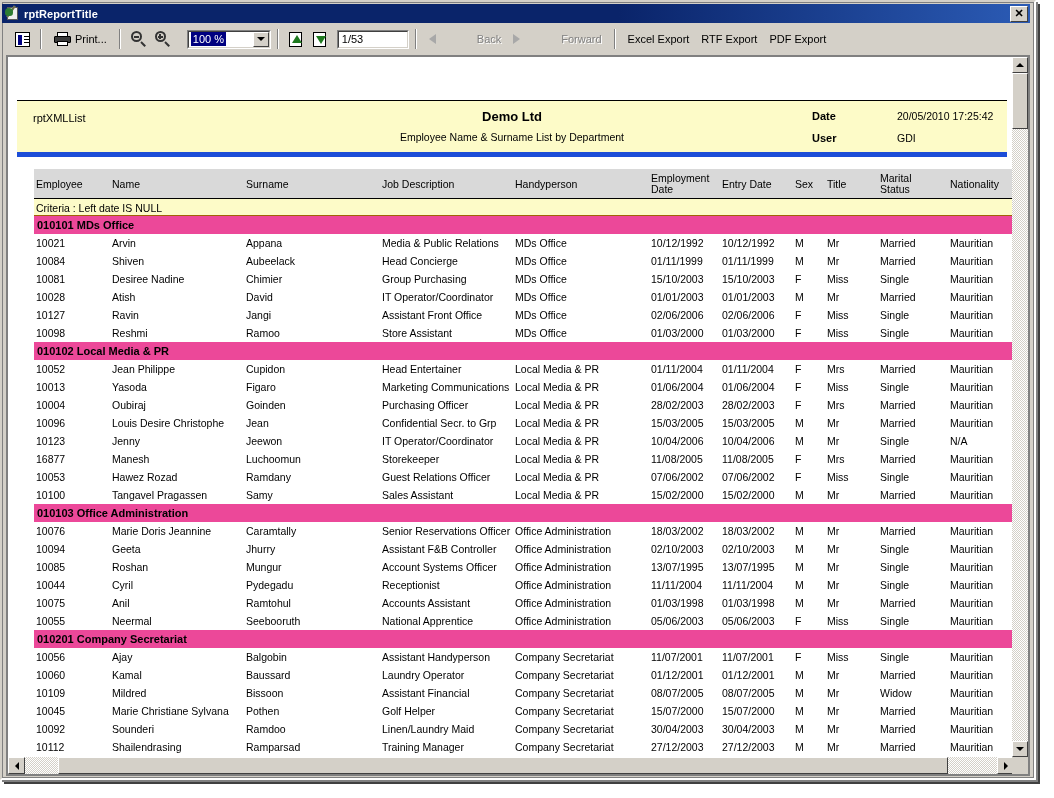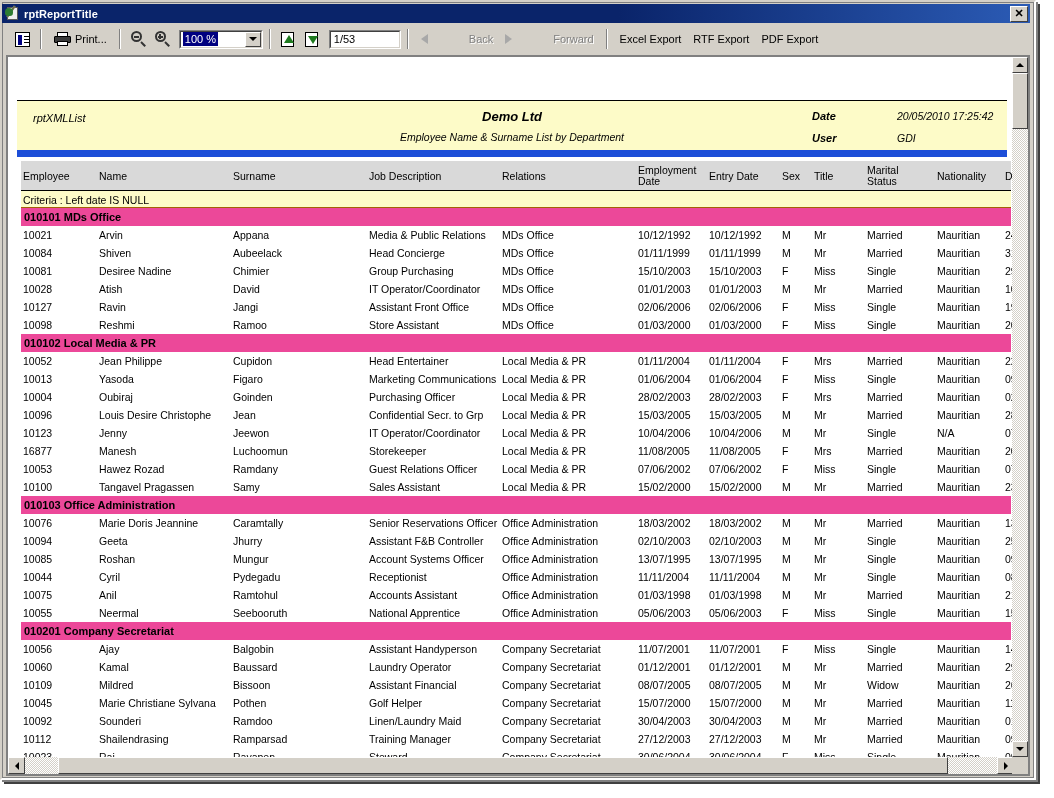--- a/index.html
+++ b/index.html
@@ -146,21 +146,21 @@
     width: 0; height: 0; border-top: 5px solid transparent;
     border-bottom: 5px solid transparent;
   }
   .arrow-left-g { border-right: 7px solid #a8a8a8; }
   .arrow-right-g { border-left: 7px solid #a8a8a8; }
 
   
   #zoomcombo {
     width: 84px; height: 19px; background: #ffffff;
     border: 1px solid #808080; border-right-color: #ffffff; border-bottom-color: #ffffff;
-    display: flex; align-items: center; position: relative; margin-left: 4px;
+    display: flex; align-items: center; position: relative; margin-left: 12px;
   }
   #zoomcombo .inner {
     position: absolute; left: 0; top: 0; right: 0; bottom: 0;
     border: 1px solid #404040; border-right-color: #d4d0c8; border-bottom-color: #d4d0c8;
     display: flex; align-items: center;
   }
   #zoomvalue {
     background: #000080; color: #ffffff; font-size: 11px;
     padding: 1px 2px 1px 2px; margin-left: 2px; line-height: 1.1;
   }
@@ -202,23 +202,22 @@
   }
   #pagesheet {
     position: absolute; left: 2px; top: 0px;
     width: 1004px; background: #ffffff;
   }
   #topgap { height: 43px; background: #ffffff; }
 
   
   #rptheader {
     position: relative; height: 57px; background: #fdfbc8;
-    border-top: 1px solid #000; border-bottom: 7px solid #1d4ed8;
-    margin: 0 7px 4px 7px;
-    font-style: italic;
+    border-top: 1px solid #000; border-bottom: 5px solid #1d4ed8;
+    margin: 0 7px 12px 7px;
   }
   #rptheader .h-left {
     position: absolute; left: 16px; top: 11px; font-size: 11px; color: #000;
   }
   #rptheader .h-company {
     position: absolute; left: 0; right: 0; top: 8px; text-align: center;
     font-size: 13px; font-weight: bold; color: #000;
   }
   #rptheader .h-sub {
     position: absolute; left: 0; right: 0; top: 30px; text-align: center;
@@ -231,21 +230,21 @@
     position: absolute; left: 880px; top: 9px; font-size: 10.5px;
   }
   #rptheader .h-userlbl {
     position: absolute; left: 795px; top: 31px; font-size: 11px; font-weight: bold;
   }
   #rptheader .h-userval {
     position: absolute; left: 880px; top: 31px; font-size: 10.5px;
   }
 
   
-  #rpttable { margin: 0 11px; width: 990px; }
+  #rpttable { margin: 0 24px; width: 990px; }
 
   #colhead {
     position: relative; height: 30px; background: #d9d9d9;
     border-bottom: 1px solid #000; width: 990px;
   }
   #colhead .ch {
     position: absolute; font-size: 10.5px; color: #000; line-height: 11px;
   }
 
   #criteria {
@@ -465,21 +464,21 @@
           <span class="h-userval">GDI</span>
         </div>
 
         <div id="rpttable">
 
           <div id="colhead">
             <span class="ch c-emp" style="top:10px">Employee</span>
             <span class="ch c-name" style="top:10px">Name</span>
             <span class="ch c-sur" style="top:10px">Surname</span>
             <span class="ch c-job" style="top:10px">Job Description</span>
-            <span class="ch c-dept" style="top:10px">Relations</span>
+            <span class="ch c-dept" style="top:10px">Handyperson</span>
             <span class="ch c-empd" style="top:4px">Employment</span>
             <span class="ch c-empd" style="top:15px">Date</span>
             <span class="ch c-entd" style="top:10px">Entry Date</span>
             <span class="ch c-sex" style="top:10px">Sex</span>
             <span class="ch c-tit" style="top:10px">Title</span>
             <span class="ch c-mar" style="top:4px">Marital</span>
             <span class="ch c-mar" style="top:15px">Status</span>
             <span class="ch c-nat" style="top:10px">Nationality</span>
             <span class="ch c-dat" style="top:10px">Date</span>
           </div>

